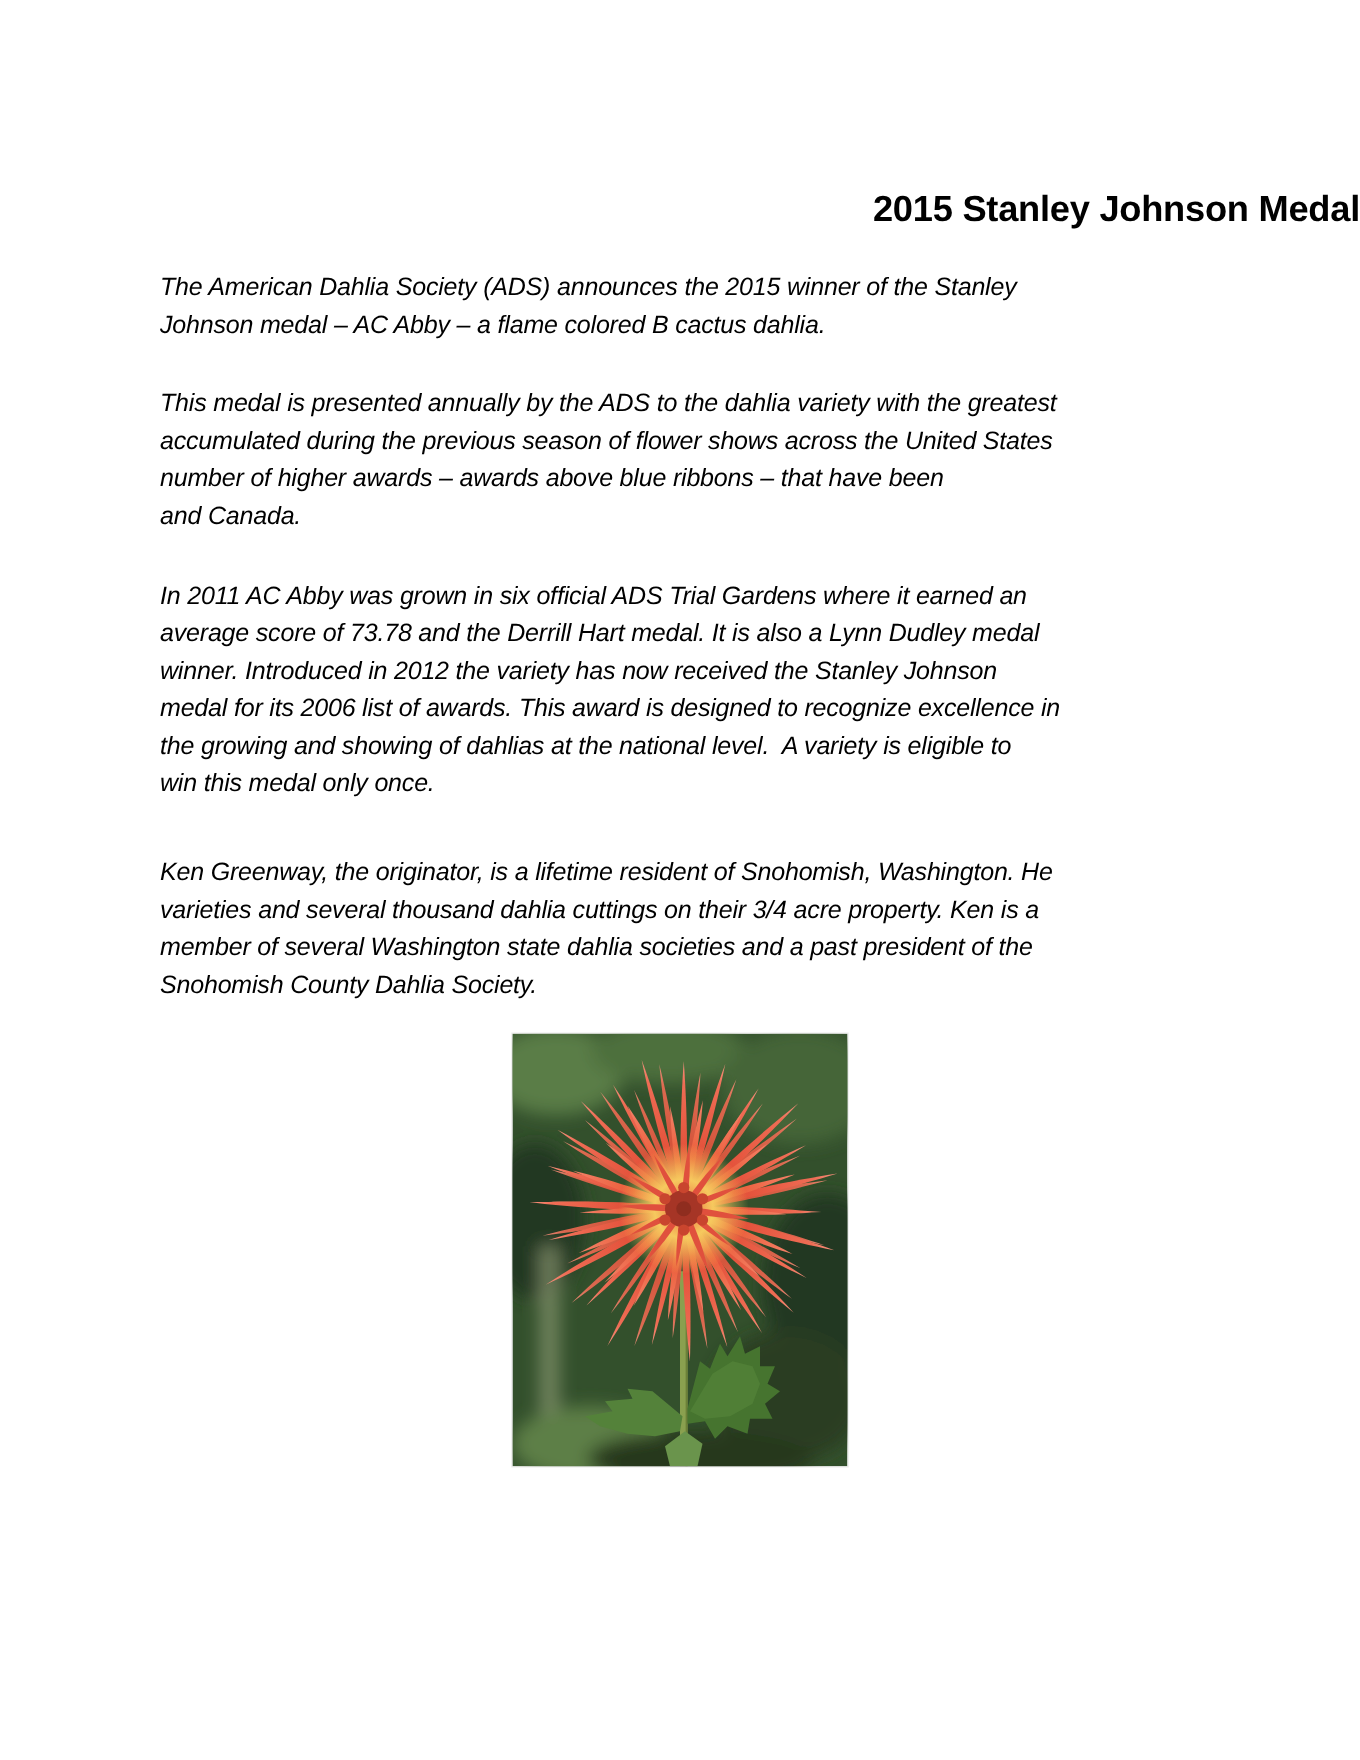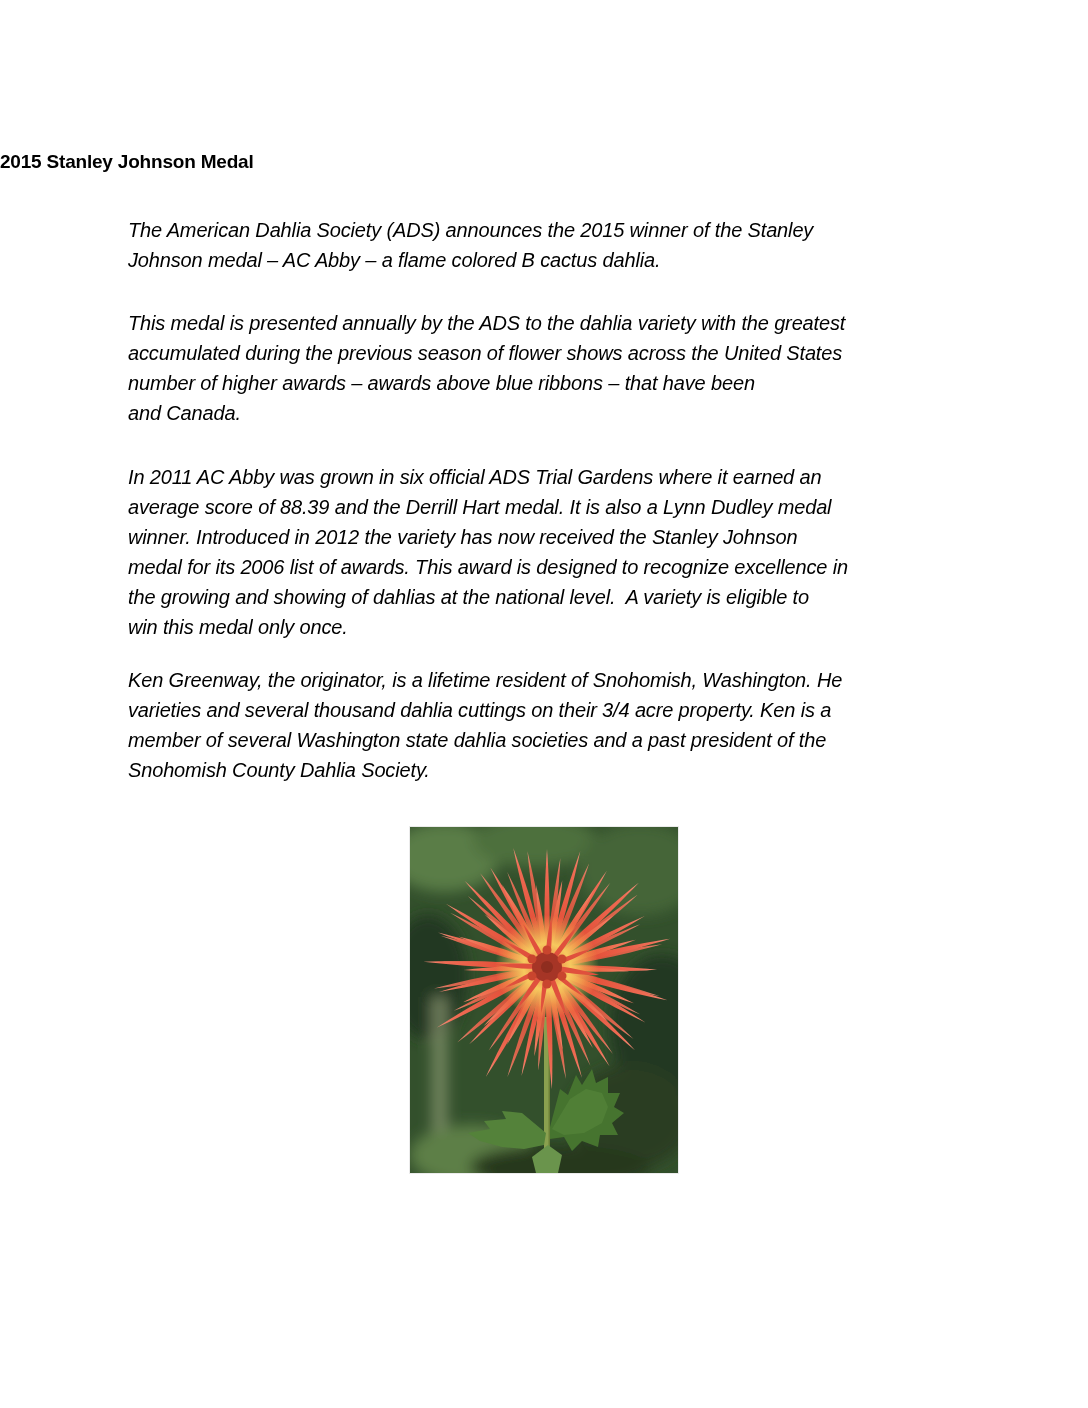--- a/index.html
+++ b/index.html
@@ -10,40 +10,40 @@
     background: #ffffff;
     color: #000000;
     font-family: "Liberation Sans", sans-serif;
     overflow: hidden;
   }
   .title {
     position: absolute;
     left: 0;
     top: 131px;
     width: 100%;
-    text-align: left;
-    font-size: 19px;
+    text-align: right;
+    font-size: 29px;
     line-height: 36px;
     font-weight: 700;
     letter-spacing: -0.2px;
   }
   .para {
     position: absolute;
     left: 128px;
     width: 846px;
     font-size: 20px;
     line-height: 30px;
     letter-spacing: -0.15px;
     font-style: italic;
   }
   .para .line { display: block; white-space: pre; }
   #p1 { top: 195px; }
   #p2 { top: 288px; }
   #p3 { top: 442px; }
-  #p4 { top: 645px; }
+  #p4 { top: 663px; }
   .figure {
     position: absolute;
     left: 410px;
     top: 827px;
     width: 268px;
     height: 346px;
     box-shadow: 0 0 0 1px rgba(0,0,0,0.08);
   }
   .figure svg { display: block; width: 268px; height: 346px; }
 </style>
@@ -61,21 +61,21 @@
 
   <p class="para" id="p2">
     <span class="line">This medal is presented annually by the ADS to the dahlia variety with the greatest</span>
     <span class="line">accumulated during the previous season of flower shows across the United States</span>
     <span class="line">number of higher awards – awards above blue ribbons – that have been</span>
     <span class="line">and Canada.</span>
   </p>
 
   <p class="para" id="p3">
     <span class="line">In 2011 AC Abby was grown in six official ADS Trial Gardens where it earned an</span>
-    <span class="line">average score of 88.39 and the Derrill Hart medal. It is also a Lynn Dudley medal</span>
+    <span class="line">average score of 73.78 and the Derrill Hart medal. It is also a Lynn Dudley medal</span>
     <span class="line">winner. Introduced in 2012 the variety has now received the Stanley Johnson</span>
     <span class="line">medal for its 2006 list of awards. This award is designed to recognize excellence in</span>
     <span class="line">the growing and showing of dahlias at the national level.  A variety is eligible to</span>
     <span class="line">win this medal only once.</span>
   </p>
 
   <p class="para" id="p4">
     <span class="line">Ken Greenway, the originator, is a lifetime resident of Snohomish, Washington. He</span>
     <span class="line">varieties and several thousand dahlia cuttings on their 3/4 acre property. Ken is a</span>
     <span class="line">member of several Washington state dahlia societies and a past president of the</span>

